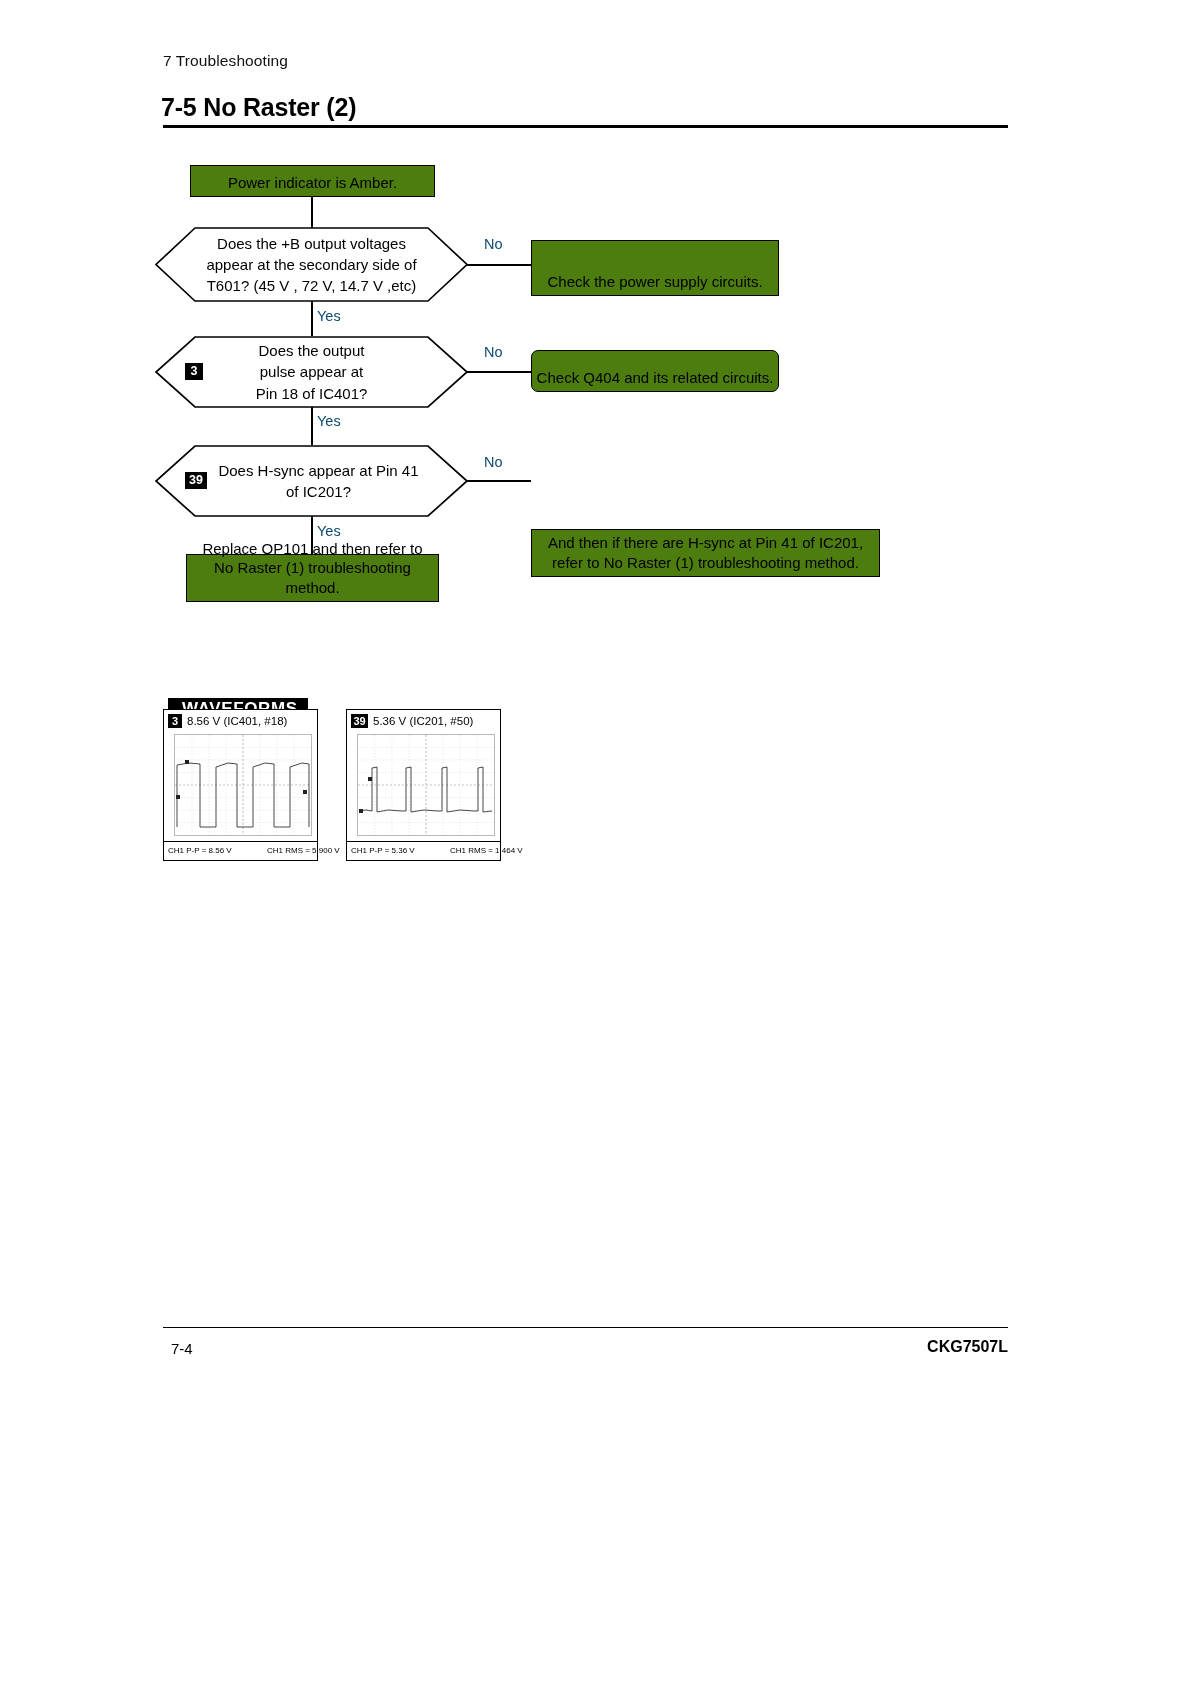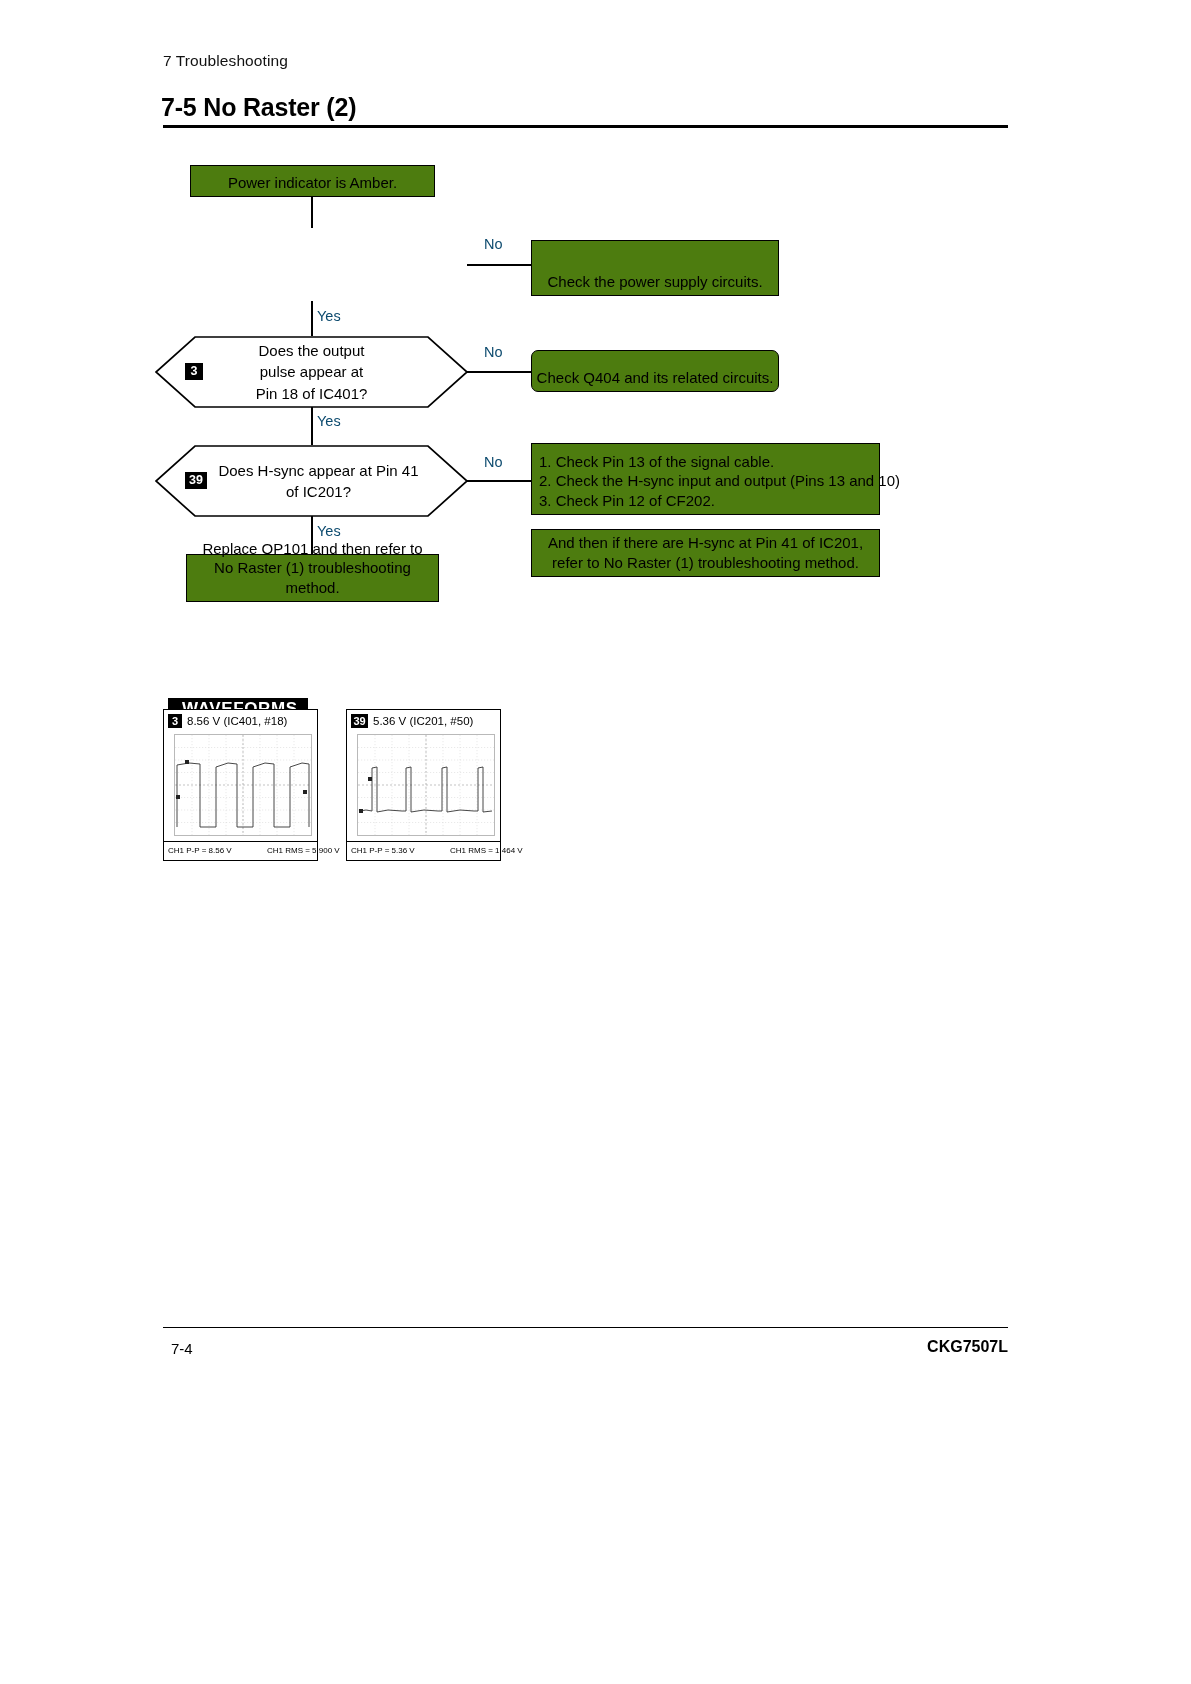--- a/index.html
+++ b/index.html
@@ -202,20 +202,32 @@
   <div class="hdr-sub">7 Troubleshooting</div>
   <div class="hdr-title">7-5 No Raster (2)</div>
   <div class="hdr-rule"></div>
 
   <div class="proc" style="left:190px; top:165px; width:245px; height:32px;">
     <span>Power indicator is Amber.</span>
   </div>
 
   <div class="conn-v" style="left:311px; top:197px; height:31px;"></div>
 
+  <div class="hex" style="left:155px; top:227px; width:313px; height:75px;">
+    <svg class="hex-shape" viewBox="0 0 313 75" preserveAspectRatio="none">
+      <polygon points="40,1 273,1 312,37.5 273,74 40,74 1,37.5" fill="#ffffff" stroke="#000000" stroke-width="1.7"></polygon>
+    </svg>
+    <div class="hex-label" style="padding:0 40px;">
+      <div>
+        <div>Does the +B output voltages</div>
+        <div>appear at the secondary side of</div>
+        <div>T601? (45 V , 72 V, 14.7 V ,etc)</div>
+      </div>
+    </div>
+  </div>
 
   <div class="conn-h" style="left:467px; top:264px; width:64px;"></div>
   <div class="edge-label" style="left:484px; top:236px;">No</div>
   <div class="proc" style="left:531px; top:240px; width:248px; height:56px;">
     <span>Check the power supply circuits.</span>
   </div>
 
   <div class="conn-v" style="left:311px; top:301px; height:35px;"></div>
   <div class="edge-label" style="left:317px; top:308px;">Yes</div>
 
@@ -250,27 +262,20 @@
     <div class="hex-label" style="padding:0 40px 0 54px;">
       <div>
         <div>Does H-sync appear at Pin 41</div>
         <div>of IC201?</div>
       </div>
     </div>
   </div>
 
   <div class="conn-h" style="left:467px; top:480px; width:64px;"></div>
   <div class="edge-label" style="left:484px; top:454px;">No</div>
-  <div class="proc left-text" style="left:531px; top:443px; width:349px; height:72px;">
-    <div>
-      <span class="list-line">1. Check Pin 13 of the signal cable.</span>
-      <span class="list-line">2. Check the H-sync input and output (Pins 13 and 10)</span>
-      <span class="list-line">3. Check Pin 12 of CF202.</span>
-    </div>
-  </div>
 
   <div class="proc" style="left:531px; top:529px; width:349px; height:48px;">
     <div>
       <div>And then if there are H-sync at Pin 41 of IC201,</div>
       <div>refer to No Raster (1) troubleshooting method.</div>
     </div>
   </div>
 
   <div class="conn-v" style="left:311px; top:516px; height:39px;"></div>
   <div class="edge-label" style="left:317px; top:523px;">Yes</div>

